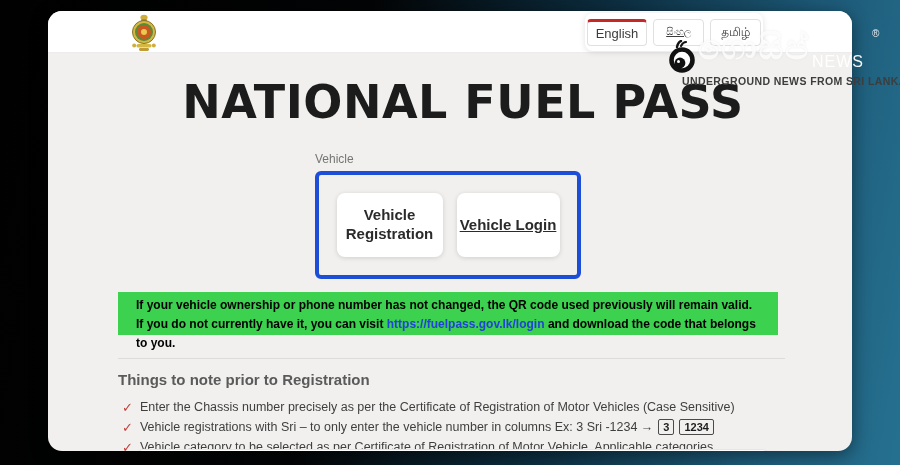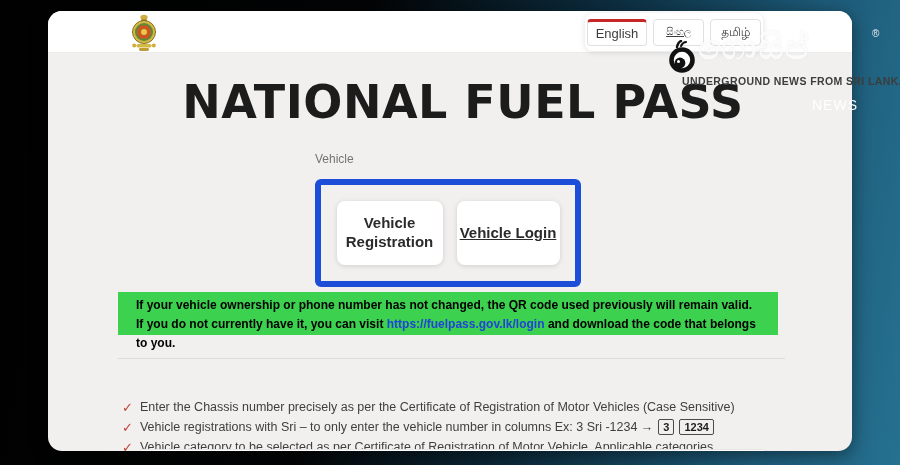--- a/index.html
+++ b/index.html
@@ -51,23 +51,23 @@
     position: absolute; left: 0; top: 64px; width: 100%;
     text-align: center;
     font-size: 46px; font-weight: 800; letter-spacing: 0.5px;
     color: #1c1c1c;
     font-family: "DejaVu Sans", "Liberation Sans", sans-serif;
     margin-left: 13px;
   }
 
   
   .vehicle-wrap { position: absolute; left: 267px; top: 141px; width: 266px; }
-  .vehicle-label { font-size: 12px; color: #757575; margin-bottom: 13px; }
+  .vehicle-label { font-size: 12px; color: #757575; margin-bottom: 5px; }
   .vehicle-box {
-    height: 108px; border: 6px solid #1d4ed8; border-radius: 6px;
+    height: 108px; border: 4px solid #1d4ed8; border-radius: 6px;
     display: flex; align-items: center; justify-content: center; gap: 14px;
   }
   .v-btn {
     background: #fff; border: none; border-radius: 8px;
     box-shadow: 0 1px 5px rgba(0,0,0,0.14);
     font-family: "Liberation Sans", sans-serif;
     font-size: 15px; font-weight: bold; color: #2b2b2b;
     width: 106px; height: 64px; line-height: 1.25;
     display: flex; align-items: center; justify-content: center;
     text-align: center; cursor: pointer;
@@ -108,23 +108,22 @@
   .watermark { position: absolute; left: 668px; top: 28px; width: 222px; height: 64px; pointer-events: none; }
   .wm-eye { position: absolute; left: 0; top: 12px; }
   .wm-brand {
     position: absolute; left: 30px; top: 0px;
     font-size: 34px; font-weight: bold; color: rgba(255,255,255,0.8);
     letter-spacing: 2px; text-shadow: 0 0 2px rgba(200,200,200,0.35);
     white-space: nowrap;
   }
   .wm-news {
     position: absolute; left: 144px; top: 25px;
-    font-size: 14px; color: rgba(255,255,255,0.95); letter-spacing: 1px;
+    font-size: 16px; color: rgba(255,255,255,0.95); letter-spacing: 1px;
     font-weight: normal;
-    margin-top: 44px;
   }
   .wm-reg { position: absolute; left: 204px; top: 0px; font-size: 10px; color: rgba(255,255,255,0.9); }
   .wm-tagline {
     position: absolute; left: 14px; top: 47px;
     font-size: 10.5px; font-weight: 600; color: #3d3d3d;
     letter-spacing: 0.4px; white-space: nowrap;
   }
 </style>
 </head>
 <body>
@@ -165,20 +164,21 @@
   </div>
 
   <div class="notice">
     <span>If your vehicle ownership or phone number has not changed, the QR code used previously will remain valid. If you do not currently have it, you can visit</span>
     <a href="#">https://fuelpass.gov.lk/login</a>
     <span>and download the code that belongs to you.</span>
   </div>
 
   <div class="divider"></div>
 
+  <div class="notes-heading">Things to note prior to Registration</div>
 
   <div class="notes-list">
     <div class="note-item">
       <span class="check">✓</span>
       <span>Enter the Chassis number precisely as per the Certificate of Registration of Motor Vehicles (Case Sensitive)</span>
     </div>
     <div class="note-item">
       <span class="check">✓</span>
       <span>Vehicle registrations with Sri – to only enter the vehicle number in columns Ex: 3 Sri -1234 →</span>
       <span class="num-box">3</span>

